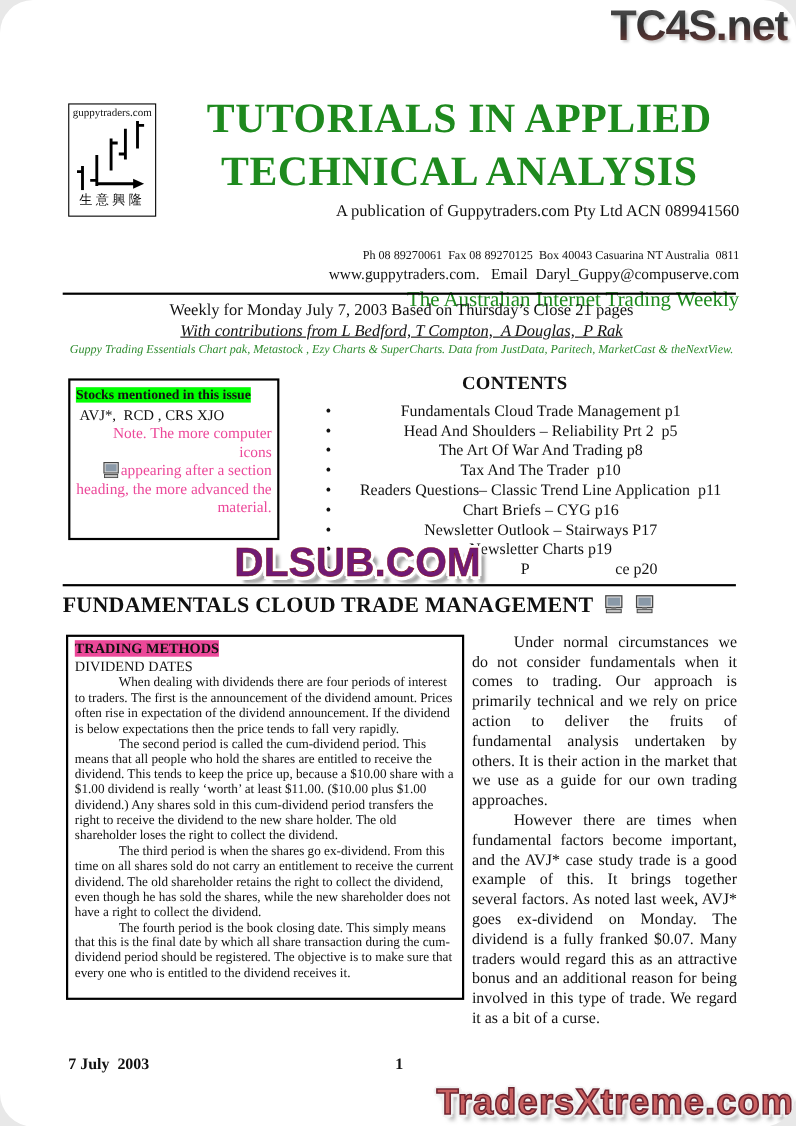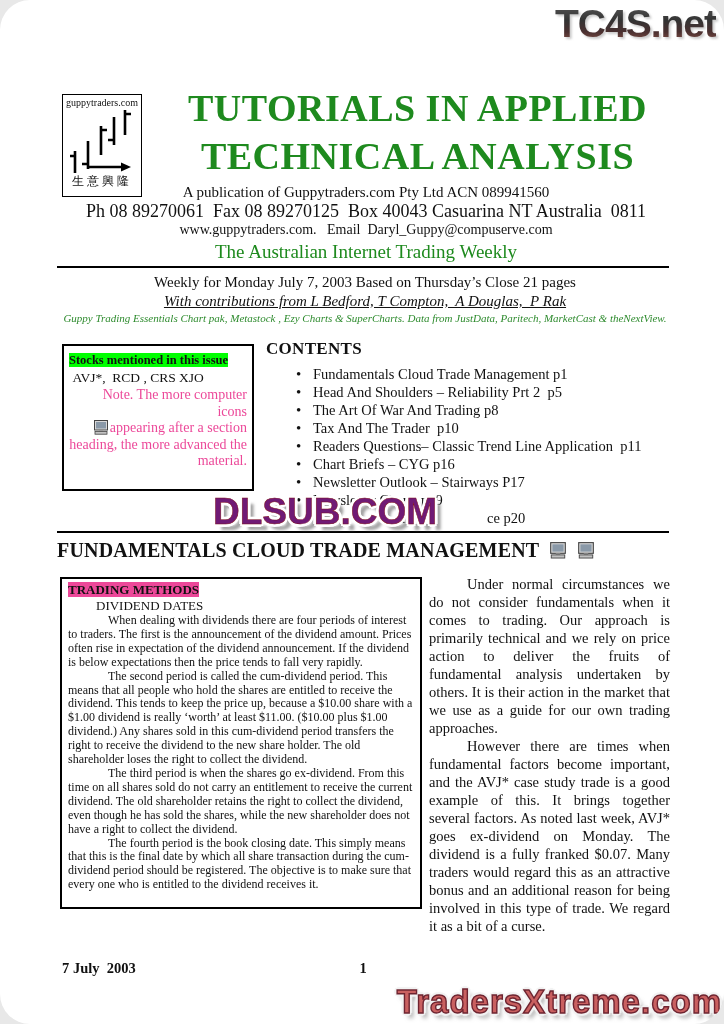--- a/index.html
+++ b/index.html
@@ -32,23 +32,23 @@
   }
   .logo-site{font-size:10px;padding-top:2px;letter-spacing:0px;}
   .logo-chart{display:block;margin:1px auto 0 auto;}
   .logo-cn{font-size:12px;letter-spacing:3px;margin-top:0px;}
 
   
   .main-title{
     position:absolute;left:145px;top:84px;width:545px;text-align:center;
     font-weight:bold;font-size:38px;line-height:48px;color:#1e8a1e;letter-spacing:.5px;
   }
-  .mast-lines{position:absolute;left:60px;top:183px;width:612px;text-align:center;}
+  .mast-lines{position:absolute;left:60px;top:183px;width:612px;text-align:right;}
   .pub-line{font-size:15px;line-height:19px;}
-  .contact-line{font-size:18px;line-height:19px;}
+  .contact-line{font-size:11px;line-height:19px;margin-top:21px;}
   .web-line{font-size:14px;line-height:18px;}
   .tagline{font-size:19px;line-height:24px;color:#1e8a1e;margin-top:1px;}
 
   .rule{position:absolute;left:57px;width:612px;border-top:2px solid #000;height:0;}
   .rule1{top:266px;}
   .rule2{top:531px;}
 
   .weekly{position:absolute;left:60px;top:273px;width:610px;text-align:center;font-size:15px;line-height:19px;}
   .contrib{position:absolute;left:60px;top:292px;width:610px;text-align:center;font-size:15px;font-style:italic;line-height:19px;text-decoration:underline;}
   .tools{position:absolute;left:57px;top:312px;width:616px;text-align:center;font-size:11px;font-style:italic;font-weight:normal;color:#2e8b2e;line-height:13px;}
@@ -58,21 +58,21 @@
     position:absolute;left:62px;top:344px;width:192px;height:147px;
     border:2px solid #000;box-sizing:border-box;padding:4px 5px;background:#fff;
   }
   .stocks-title{display:inline;background:#00ff00;font-weight:bold;font-size:12.5px;line-height:16px;}
   .stocks-tickers{font-size:13.5px;line-height:17px;margin-top:1px;}
   .stocks-note{color:#ec4899;font-size:14px;line-height:16.5px;margin-top:1px;text-align:right;}
   .pc{width:16px;height:15px;vertical-align:-3px;}
   .pc-inline{margin-right:1px;}
 
   
-  .contents{position:absolute;left:266px;top:339px;width:404px;}
+  .contents{position:absolute;left:266px;top:339px;width:404px;text-align:center;}
   .contents-heading{font-weight:bold;font-size:17px;line-height:20px;letter-spacing:.3px;}
   .contents ul{margin:6px 0 0 28px;padding:0;list-style:none;}
   .contents li{position:relative;padding-left:19px;font-size:14.5px;line-height:18px;}
   .contents li::before{content:"•";position:absolute;left:2px;top:0;font-size:15px;}
   .frag-left{margin-left:88px;}
   .frag-right{margin-left:78px;}
 
   
   .dlsub{
     position:absolute;left:213px;top:489px;width:302px;height:46px;
@@ -92,21 +92,21 @@
     font-weight:bold;font-size:20px;line-height:25px;letter-spacing:.2px;
   }
   .article-heading .pc{width:18px;height:17px;vertical-align:-2px;margin-left:5px;}
 
   .left-box{
     position:absolute;left:60px;top:577px;width:362px;height:332px;
     border:2px solid #000;box-sizing:border-box;padding:3px 6px 0 6px;background:#fff;
     font-size:12px;line-height:13.9px;overflow:hidden;
   }
   .tm-label{display:inline;background:#ec4899;font-weight:bold;font-size:13px;line-height:16px;}
-  .dd-sub{font-size:13px;line-height:16px;margin-left:28px;}
+  .dd-sub{font-size:13px;line-height:16px;}
   .left-box p{margin:0;text-indent:40px;}
 
   .right-col{
     position:absolute;left:429px;top:575px;width:241px;
     font-size:14.5px;line-height:18px;text-align:justify;
   }
   .right-col p{margin:0;text-indent:38px;}
 
   
   .footer-date{position:absolute;left:62px;top:960px;font-weight:bold;font-size:14.5px;}

